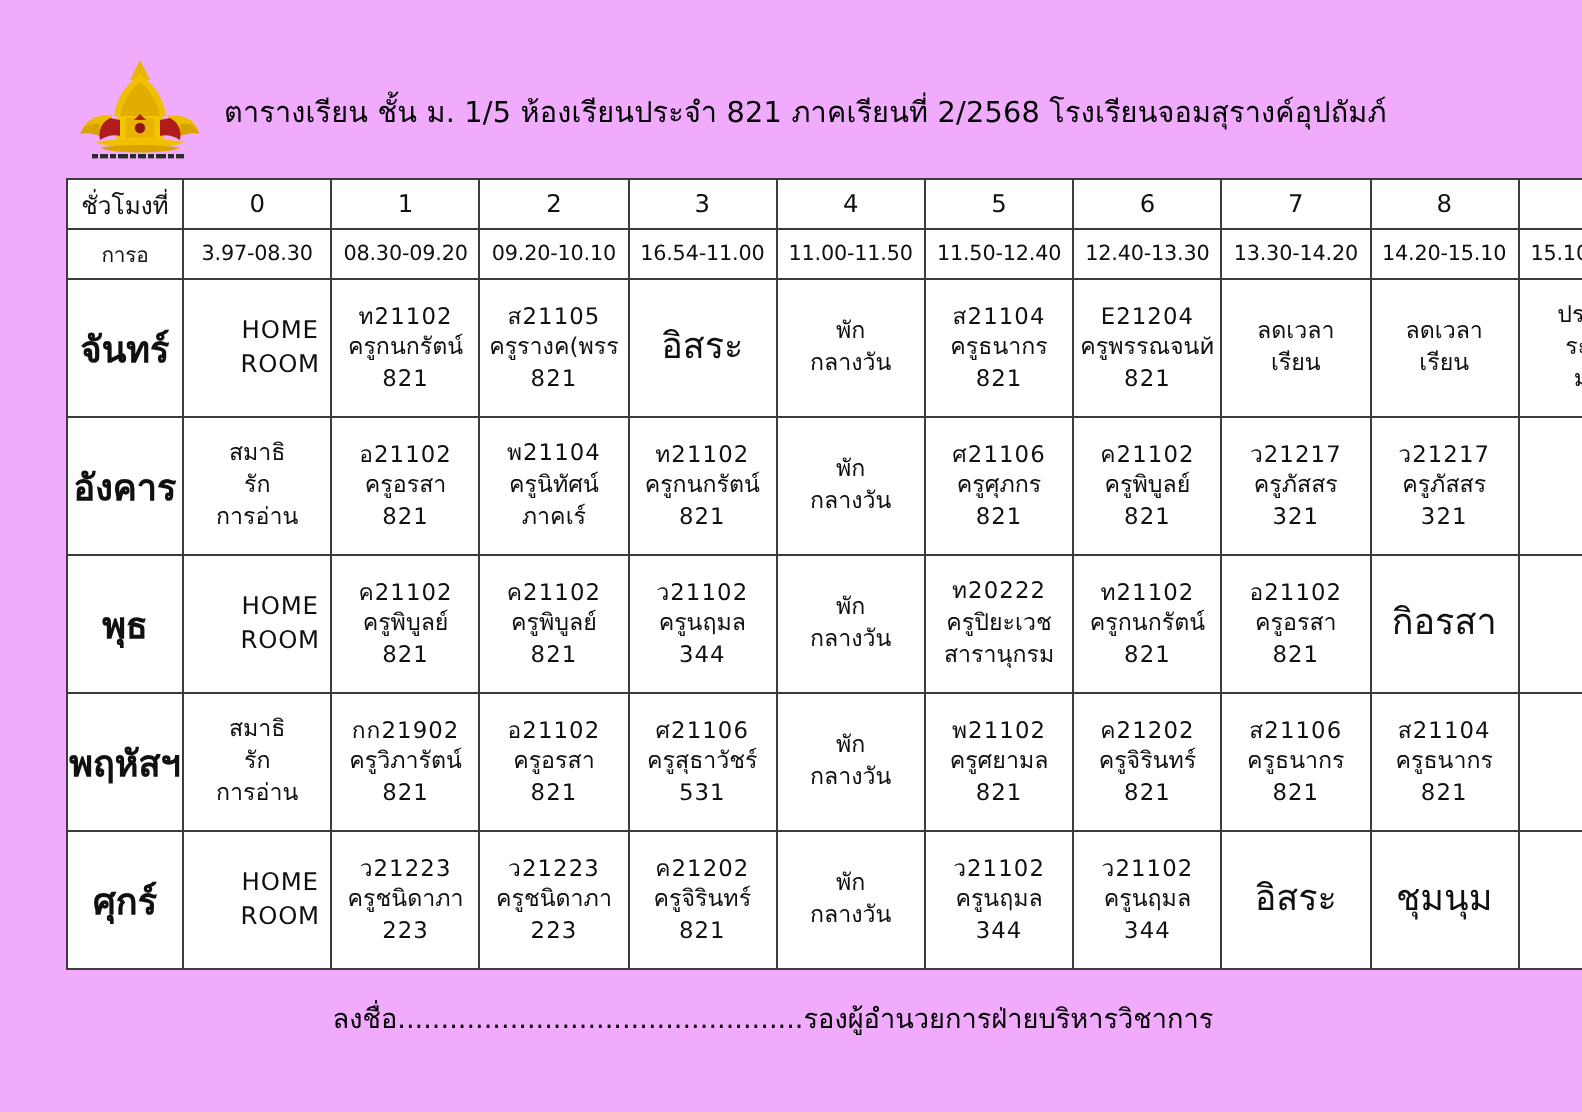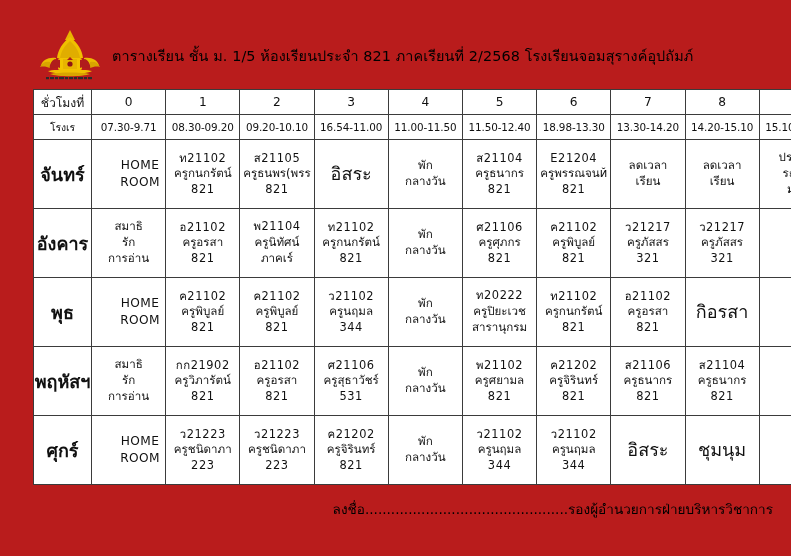--- a/index.html
+++ b/index.html
@@ -14,21 +14,21 @@
     color: #1a1a1a;
     overflow: hidden;
     position: relative;
   }
 
   .page {
     position: absolute;
     left: 0; top: 0;
     width: 791px;
     height: 556px;
-    background: #b91c1c;
+    background: #f0abfc;
   }
 
   
   .header {
     position: absolute;
     left: 0;
     top: 26px;
     width: 791px;
     height: 58px;
   }
@@ -139,21 +139,21 @@
     letter-spacing: 0.4px;
     margin-left: 23px;
   }
 
   
   .footer {
     position: absolute;
     left: 0;
     top: 498px;
     width: 773px;
-    text-align: right;
+    text-align: center;
     font-size: 13.6px;
     color: #000;
     white-space: nowrap;
   }
 </style>
 </head>
 <body>
 
 <div class="page">
 
@@ -224,28 +224,28 @@
             <td>2</td>
             <td>3</td>
             <td>4</td>
             <td>5</td>
             <td>6</td>
             <td>7</td>
             <td>8</td>
             <td>9</td>
           </tr>
           <tr class="row-time">
-            <td class="hdr-label">โรงเร</td>
-            <td>07.30-9.71</td>
+            <td class="hdr-label">การอ</td>
+            <td>3.97-08.30</td>
             <td>08.30-09.20</td>
             <td>09.20-10.10</td>
             <td>16.54-11.00</td>
             <td>11.00-11.50</td>
             <td>11.50-12.40</td>
-            <td>18.98-13.30</td>
+            <td>12.40-13.30</td>
             <td>13.30-14.20</td>
             <td>14.20-15.10</td>
             <td>15.10-16.00</td>
           </tr>
           <tr class="row-day">
             <td class="daycell">จันทร์</td>
             <td>
               <div class="cellstack homeroom">
                 <span class="ln">HOME</span>
                 <span class="ln">ROOM</span>
@@ -254,21 +254,21 @@
             <td>
               <div class="cellstack">
                 <span class="ln code">ท21102</span>
                 <span class="ln">ครูกนกรัตน์</span>
                 <span class="ln room">821</span>
               </div>
             </td>
             <td>
               <div class="cellstack">
                 <span class="ln code">ส21105</span>
-                <span class="ln">ครูธนพร(พรร</span>
+                <span class="ln">ครูรางค(พรร</span>
                 <span class="ln room">821</span>
               </div>
             </td>
             <td>
               <div class="cellstack single">
                 <span class="ln">อิสระ</span>
               </div>
             </td>
             <td>
               <div class="cellstack">

